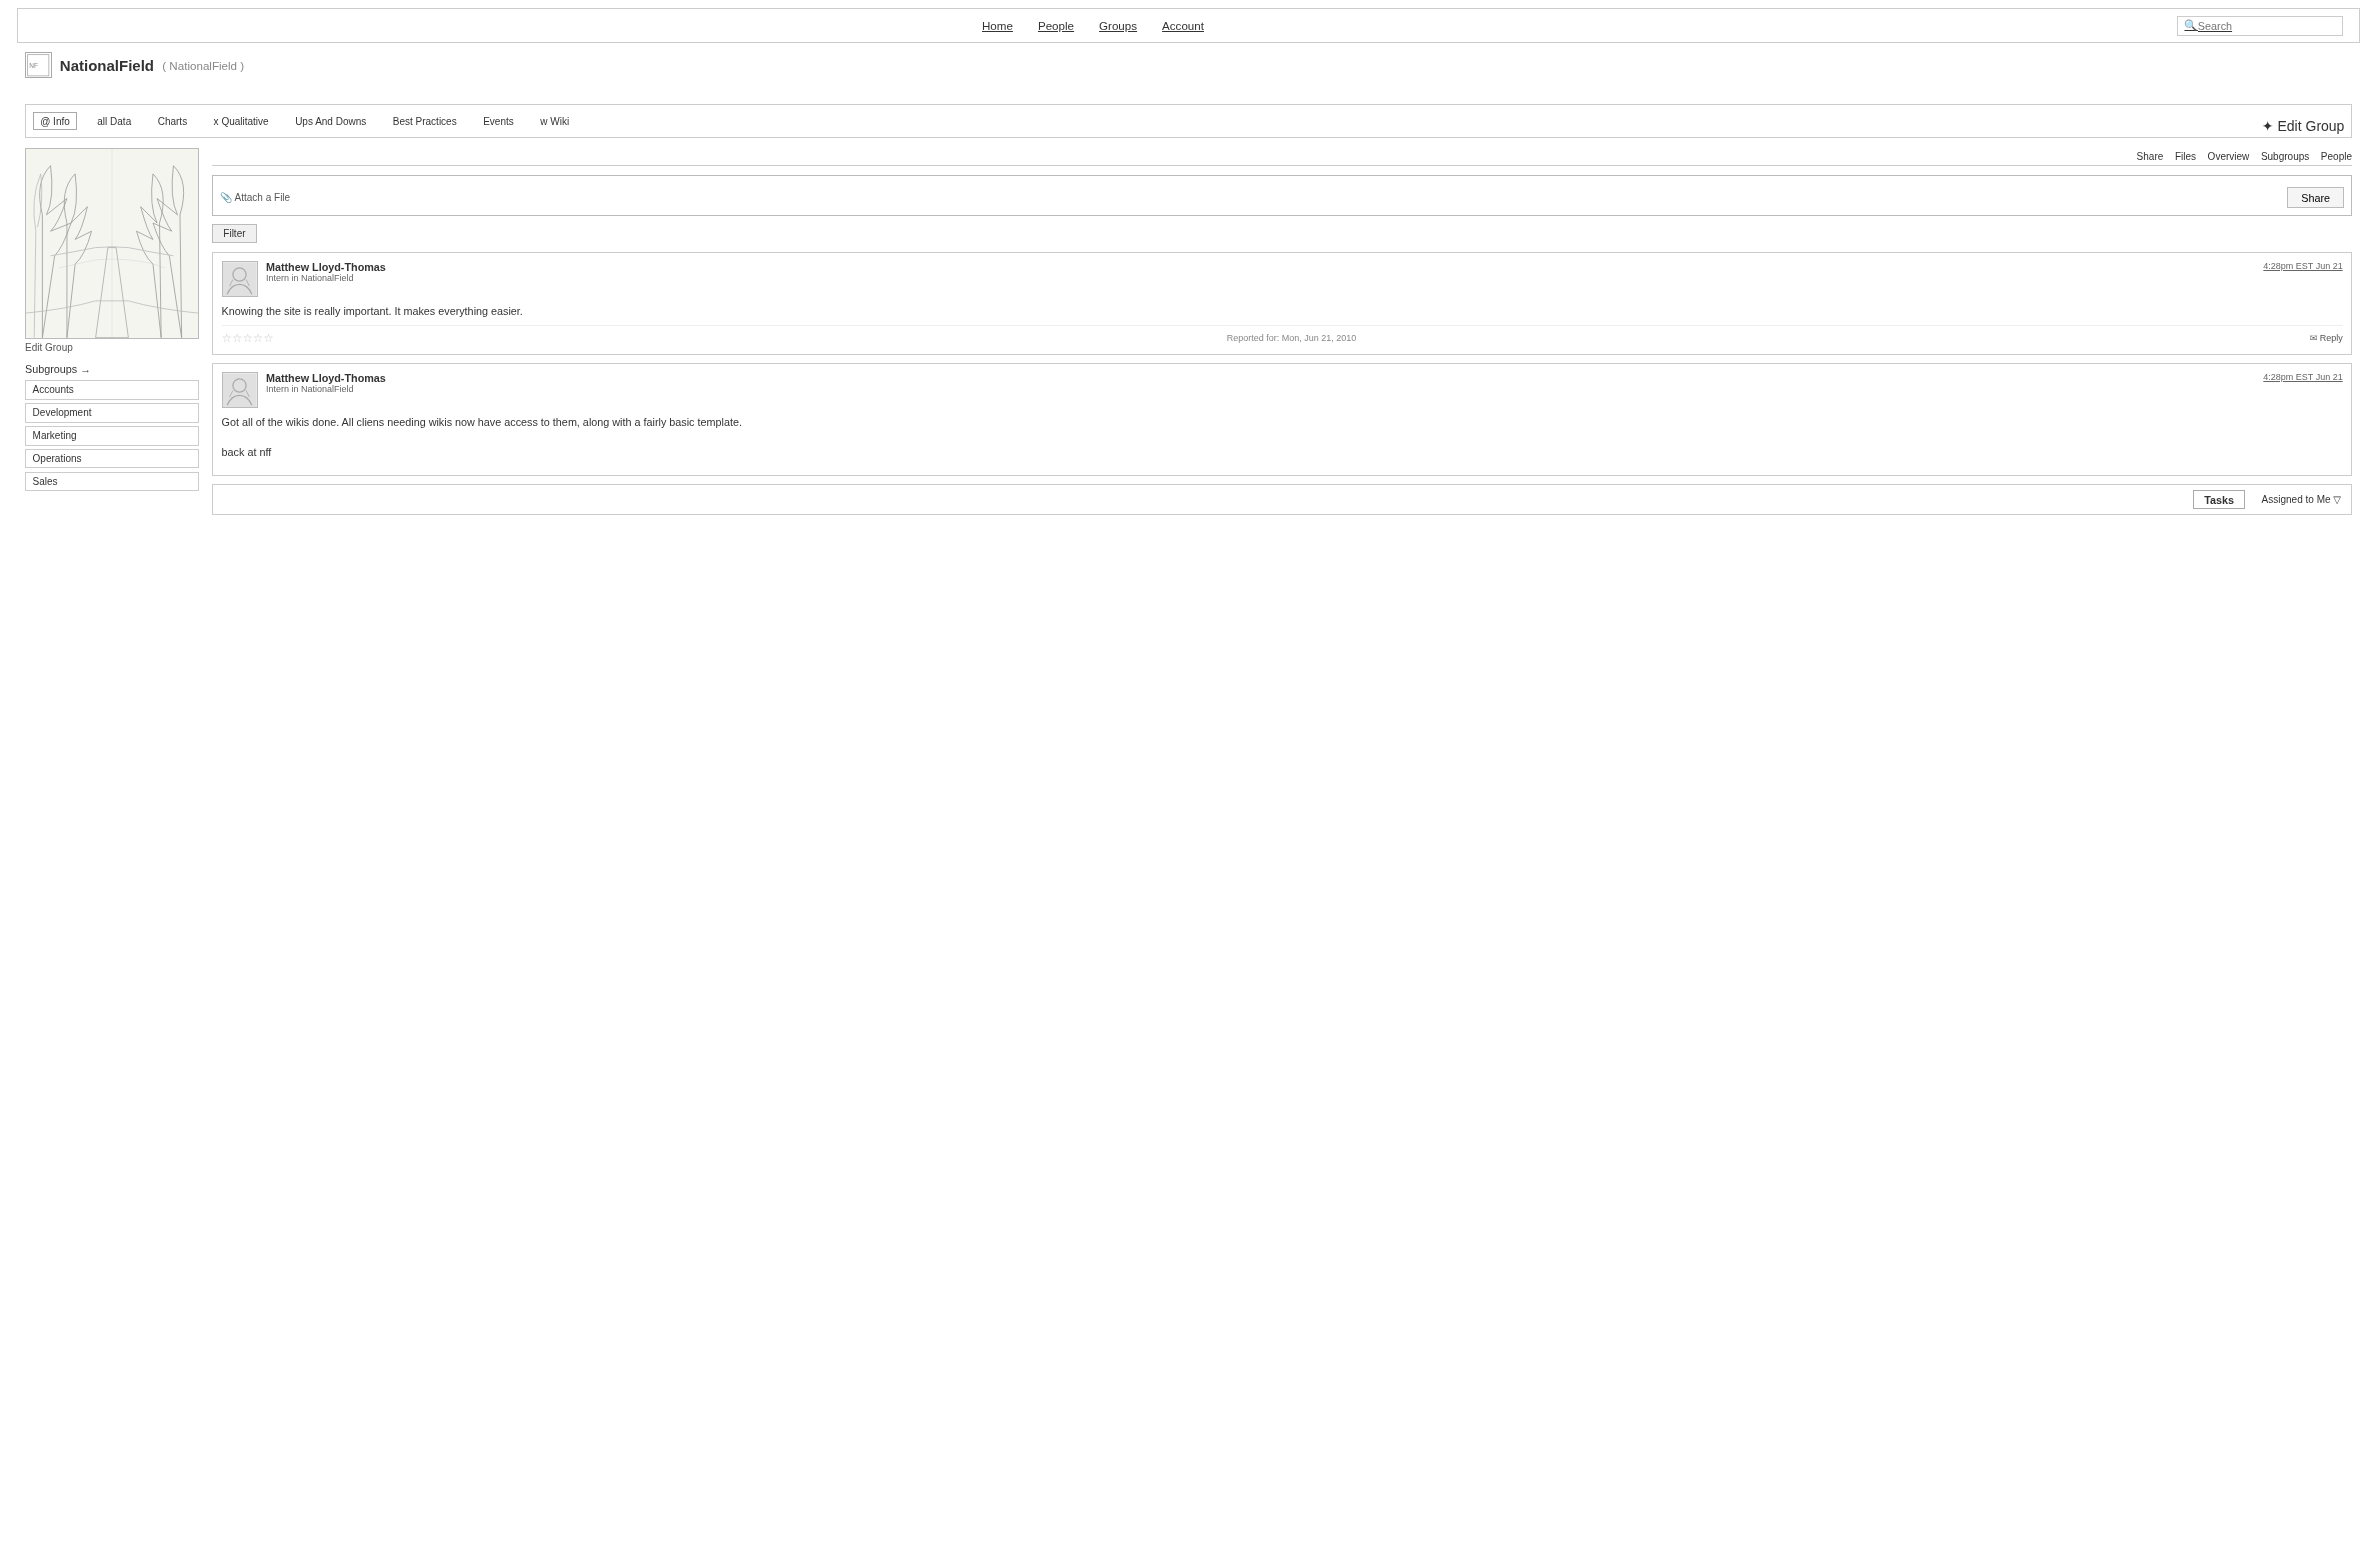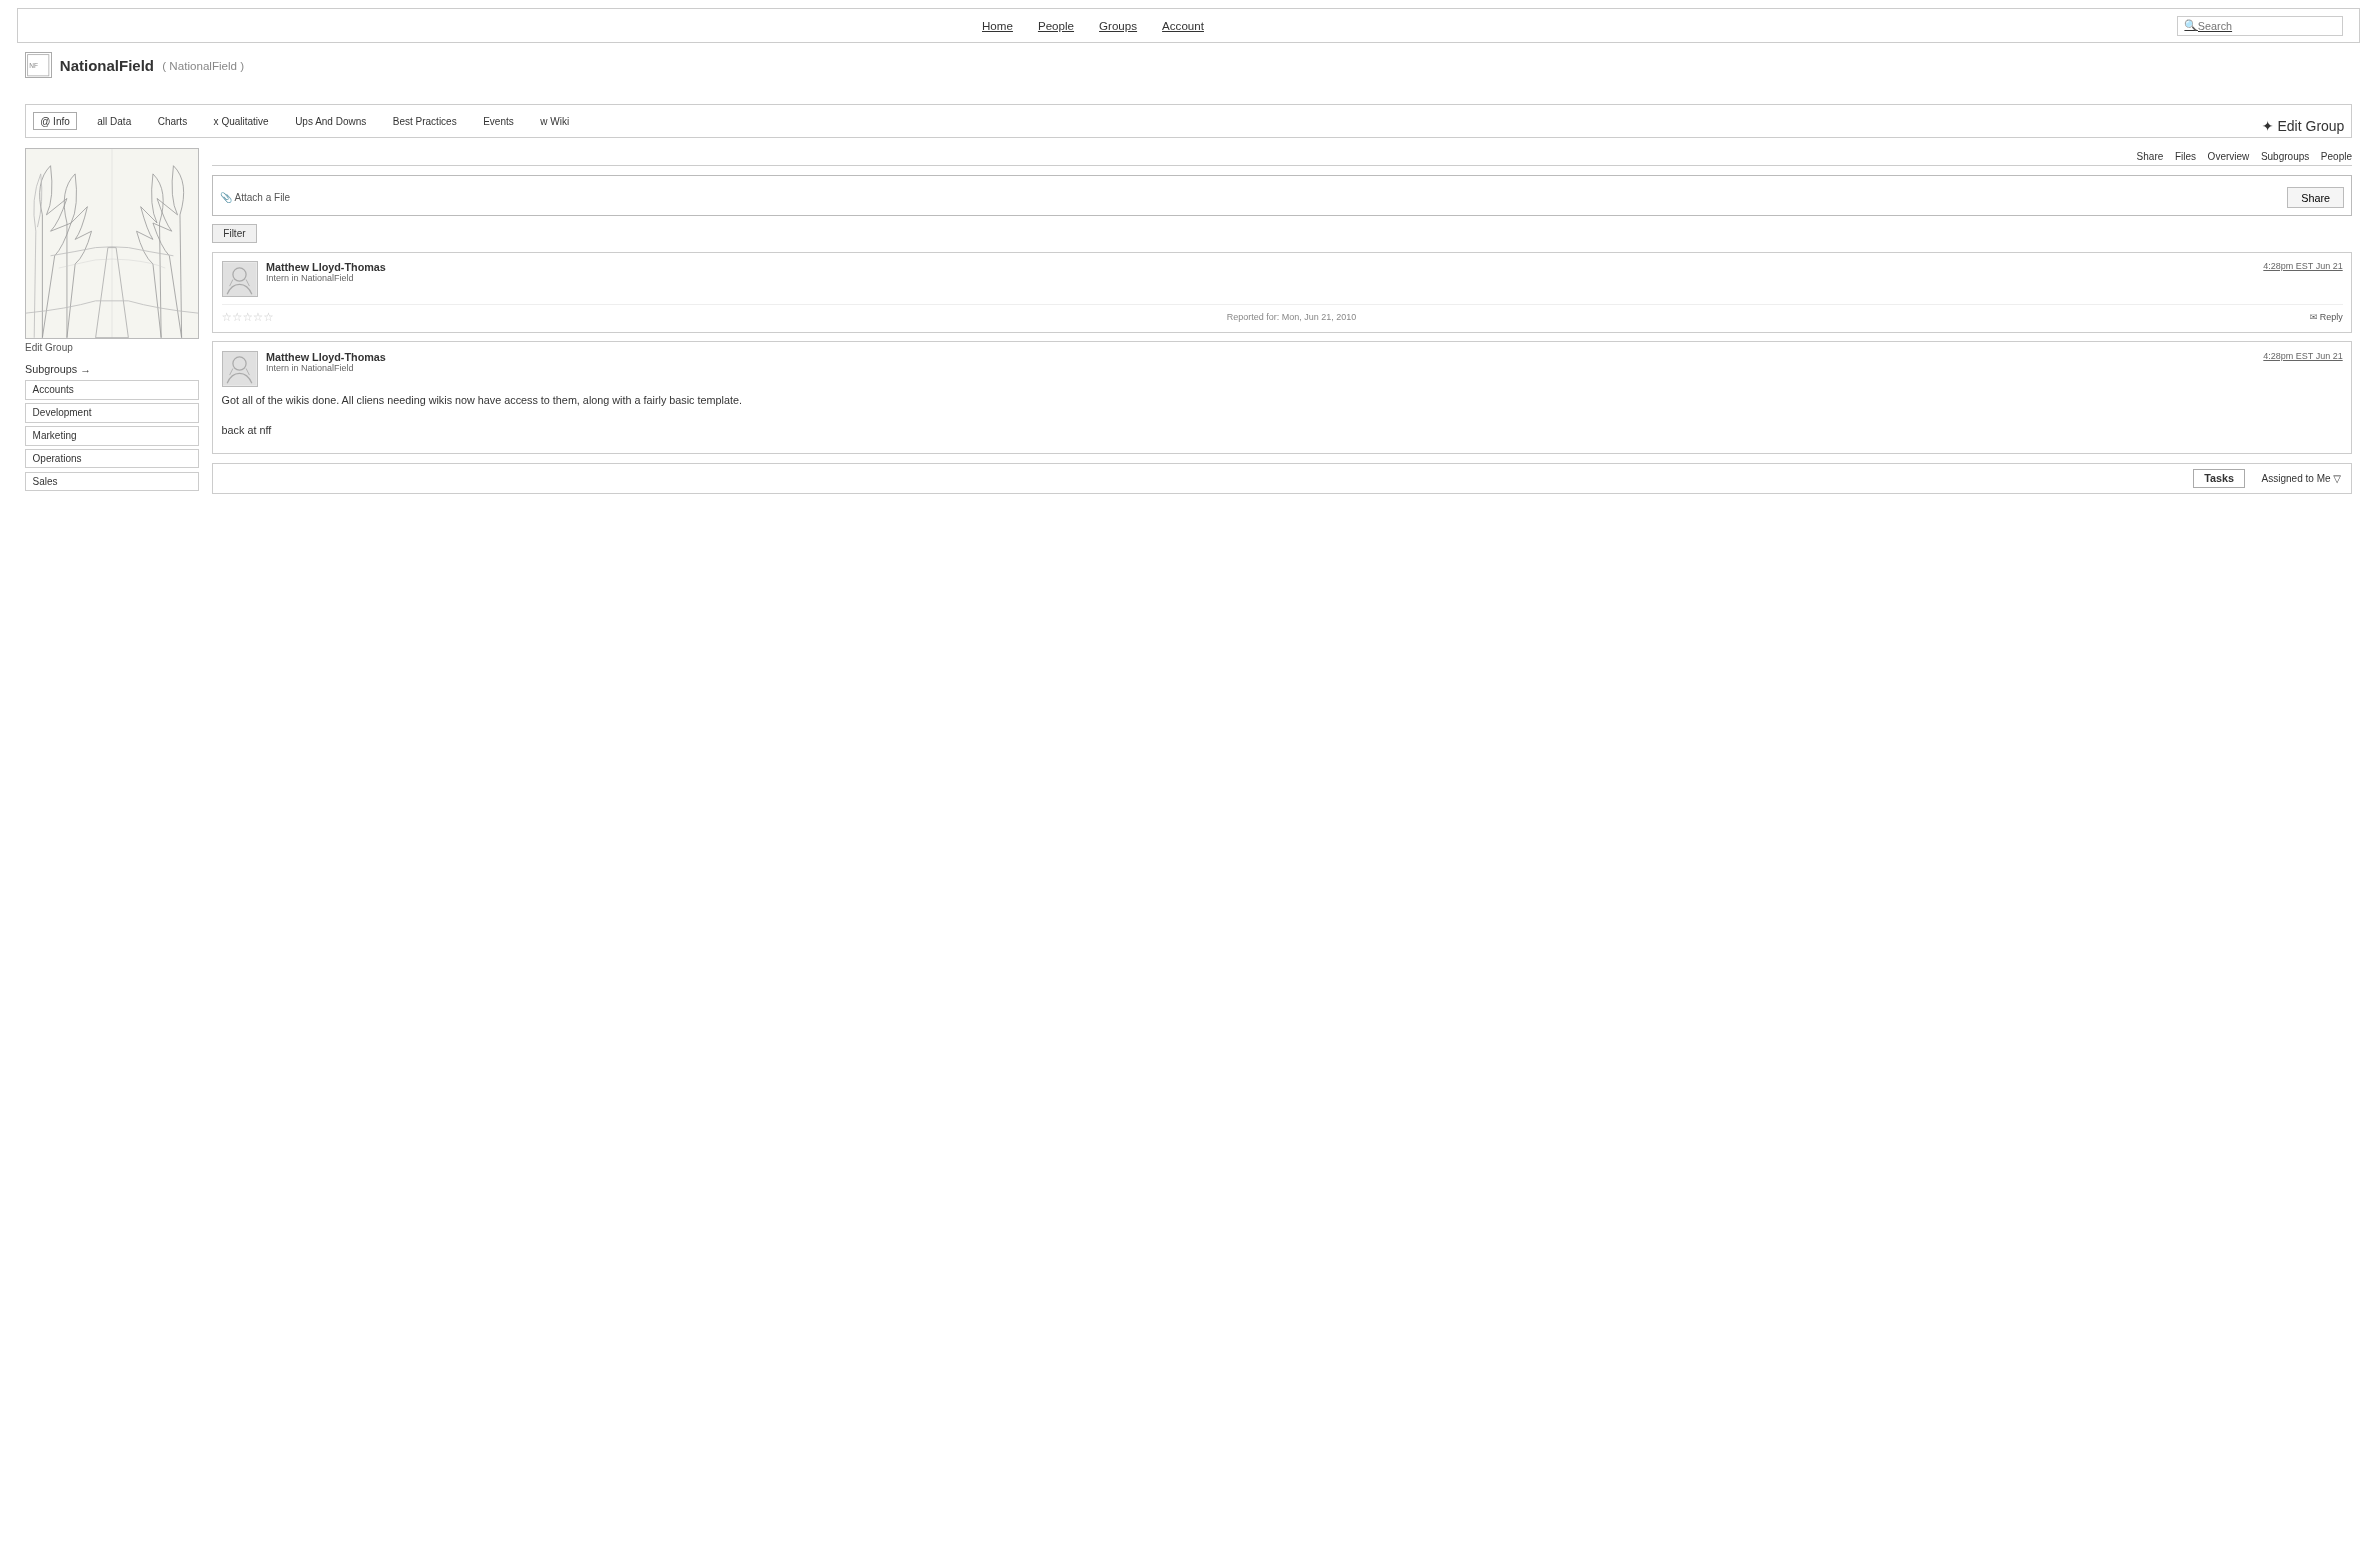--- a/index.html
+++ b/index.html
@@ -416,20 +416,21 @@
               <line x1="12" y1="20" x2="8" y2="28" stroke="#aaa" stroke-width="1"></line>
               <line x1="28" y1="20" x2="32" y2="28" stroke="#aaa" stroke-width="1"></line>
             </svg>
           </div>
           <div class="post-meta">
             <div class="post-author">Matthew Lloyd-Thomas</div>
             <div class="post-role">Intern in NationalField</div>
           </div>
           <div class="post-time">4:28pm EST Jun 21</div>
         </div>
+        <div class="post-body">Knowing the site is really important. It makes everything easier.</div>
         <div class="post-footer">
           <div class="stars">☆☆☆☆☆</div>
           <span>Reported for: Mon, Jun 21, 2010</span>
           <span class="reply-btn">✉ Reply</span>
         </div>
       </div>
 
       
       <div class="post-card">
         <div class="post-header">

